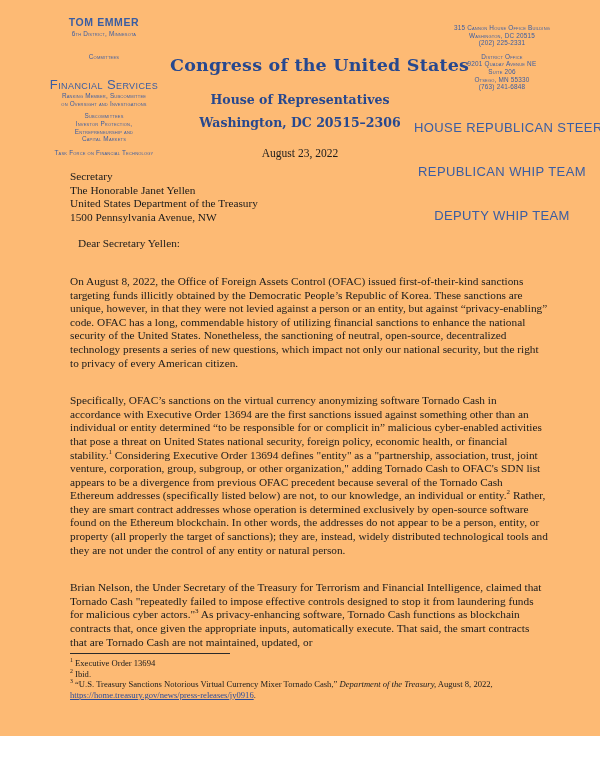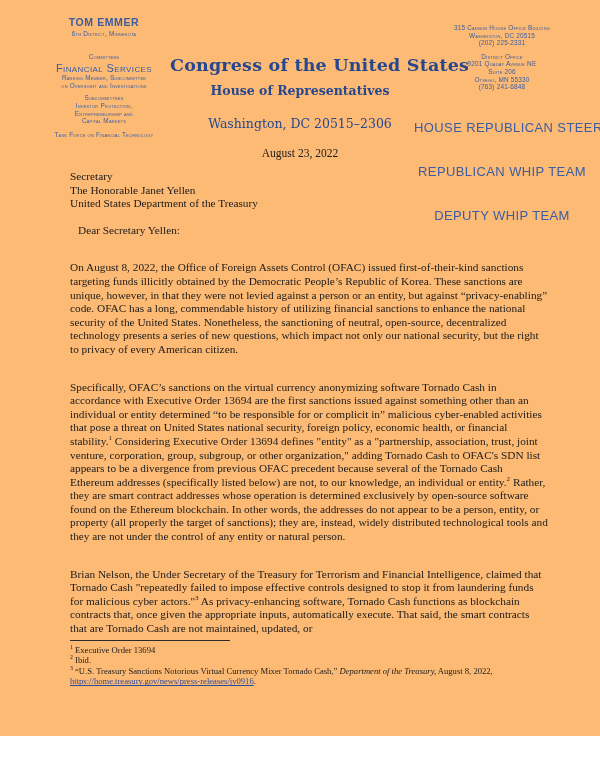--- a/index.html
+++ b/index.html
@@ -18,45 +18,45 @@
   .lh-col { position: absolute; text-align: center; color: #3a5da3; font-family: "Liberation Sans", sans-serif; }
   .lh-left  { left: 14px;  top: 16px; width: 180px; }
   .lh-center{ left: 170px; top: 56px; width: 260px; }
   .lh-right { left: 414px; top: 24px; width: 176px; }
 
   .sc { font-variant: small-caps; }
   .tiny { font-size: 6.4px; line-height: 7.6px; letter-spacing: 0.2px; }
   .member-name { font-size: 10.5px; font-weight: bold; letter-spacing: 0.6px; }
   .lh-left .member-district { margin-top: 2px; }
   .lh-left .committees-label { margin-top: 15px; }
-  .committee-name { font-size: 11px; letter-spacing: 0.4px; margin-top: 2px; }
+  .committee-name { font-size: 13px; letter-spacing: 0.4px; margin-top: 17px; }
   .lh-left .subcommittees-label { margin-top: 5px; }
   .lh-left .task-force { margin-top: 6px; }
 
   .congress-line {
     font-family: "DejaVu Serif", serif;
     font-weight: bold;
     font-size: 17.5px;
     line-height: 19px;
     color: #27488f;
     letter-spacing: 0.2px;
     white-space: nowrap;
   }
   .house-line {
     font-family: "DejaVu Serif", serif;
     font-weight: bold;
     font-size: 12.5px;
-    margin-top: 8px;
+    margin-top: 17px;
     color: #27488f;
   }
   .washington-line {
     font-family: "DejaVu Serif", serif;
-    font-weight: normal;
+    font-weight: bold;
     font-size: 12.5px;
-    margin-top: 18px;
+    margin-top: 8px;
     color: #27488f;
   }
 
   .lh-right .district-office-label { margin-top: 6px; }
   .role-line { font-size: 13px; letter-spacing: 0.4px; margin-top: 29px; white-space: nowrap; }
 
   
   .date-line {
     position: absolute;
     top: 147px;
@@ -140,20 +140,21 @@
     <div class="role-line">DEPUTY WHIP TEAM</div>
   </div>
 
   <div class="date-line">August 23, 2022</div>
 
   <div class="letter-body">
     <div class="recipient">
       <div class="recipient-line">Secretary</div>
       <div class="recipient-line">The Honorable Janet Yellen</div>
       <div class="recipient-line">United States Department of the Treasury</div>
+      <div class="recipient-line">1500 Pennsylvania Avenue, NW</div>
     </div>
 
     <div class="salutation">Dear Secretary Yellen:</div>
 
     <div class="paragraphs" id="paragraphs">
         <div class="para">On August 8, 2022, the Office of Foreign Assets Control (OFAC) issued first-of-their-kind sanctions targeting funds illicitly obtained by the Democratic People’s Republic of Korea. These sanctions are unique, however, in that they were not levied against a person or an entity, but against “privacy-enabling” code. OFAC has a long, commendable history of utilizing financial sanctions to enhance the national security of the United States. Nonetheless, the sanctioning of neutral, open-source, decentralized technology presents a series of new questions, which impact not only our national security, but the right to privacy of every American citizen.</div>
         <div class="para">Specifically, OFAC’s sanctions on the virtual currency anonymizing software Tornado Cash in accordance with Executive Order 13694 are the first sanctions issued against something other than an individual or entity determined “to be responsible for or complicit in” malicious cyber-enabled activities that pose a threat on United States national security, foreign policy, economic health, or financial stability.<sup class="fn-ref">1</sup> Considering Executive Order 13694 defines "entity" as a "partnership, association, trust, joint venture, corporation, group, subgroup, or other organization," adding Tornado Cash to OFAC's SDN list appears to be a divergence from previous OFAC precedent because several of the Tornado Cash Ethereum addresses (specifically listed below) are not, to our knowledge, an individual or entity.<sup class="fn-ref">2</sup> Rather, they are smart contract addresses whose operation is determined exclusively by open-source software found on the Ethereum blockchain. In other words, the addresses do not appear to be a person, entity, or property (all properly the target of sanctions); they are, instead, widely distributed technological tools and they are not under the control of any entity or natural person.</div>
         <div class="para">Brian Nelson, the Under Secretary of the Treasury for Terrorism and Financial Intelligence, claimed that Tornado Cash "repeatedly failed to impose effective controls designed to stop it from laundering funds for malicious cyber actors."<sup class="fn-ref">3</sup> As privacy-enhancing software, Tornado Cash functions as blockchain contracts that, once given the appropriate inputs, automatically execute. That said, the smart contracts that are Tornado Cash are not maintained, updated, or</div>
       </div>
 

